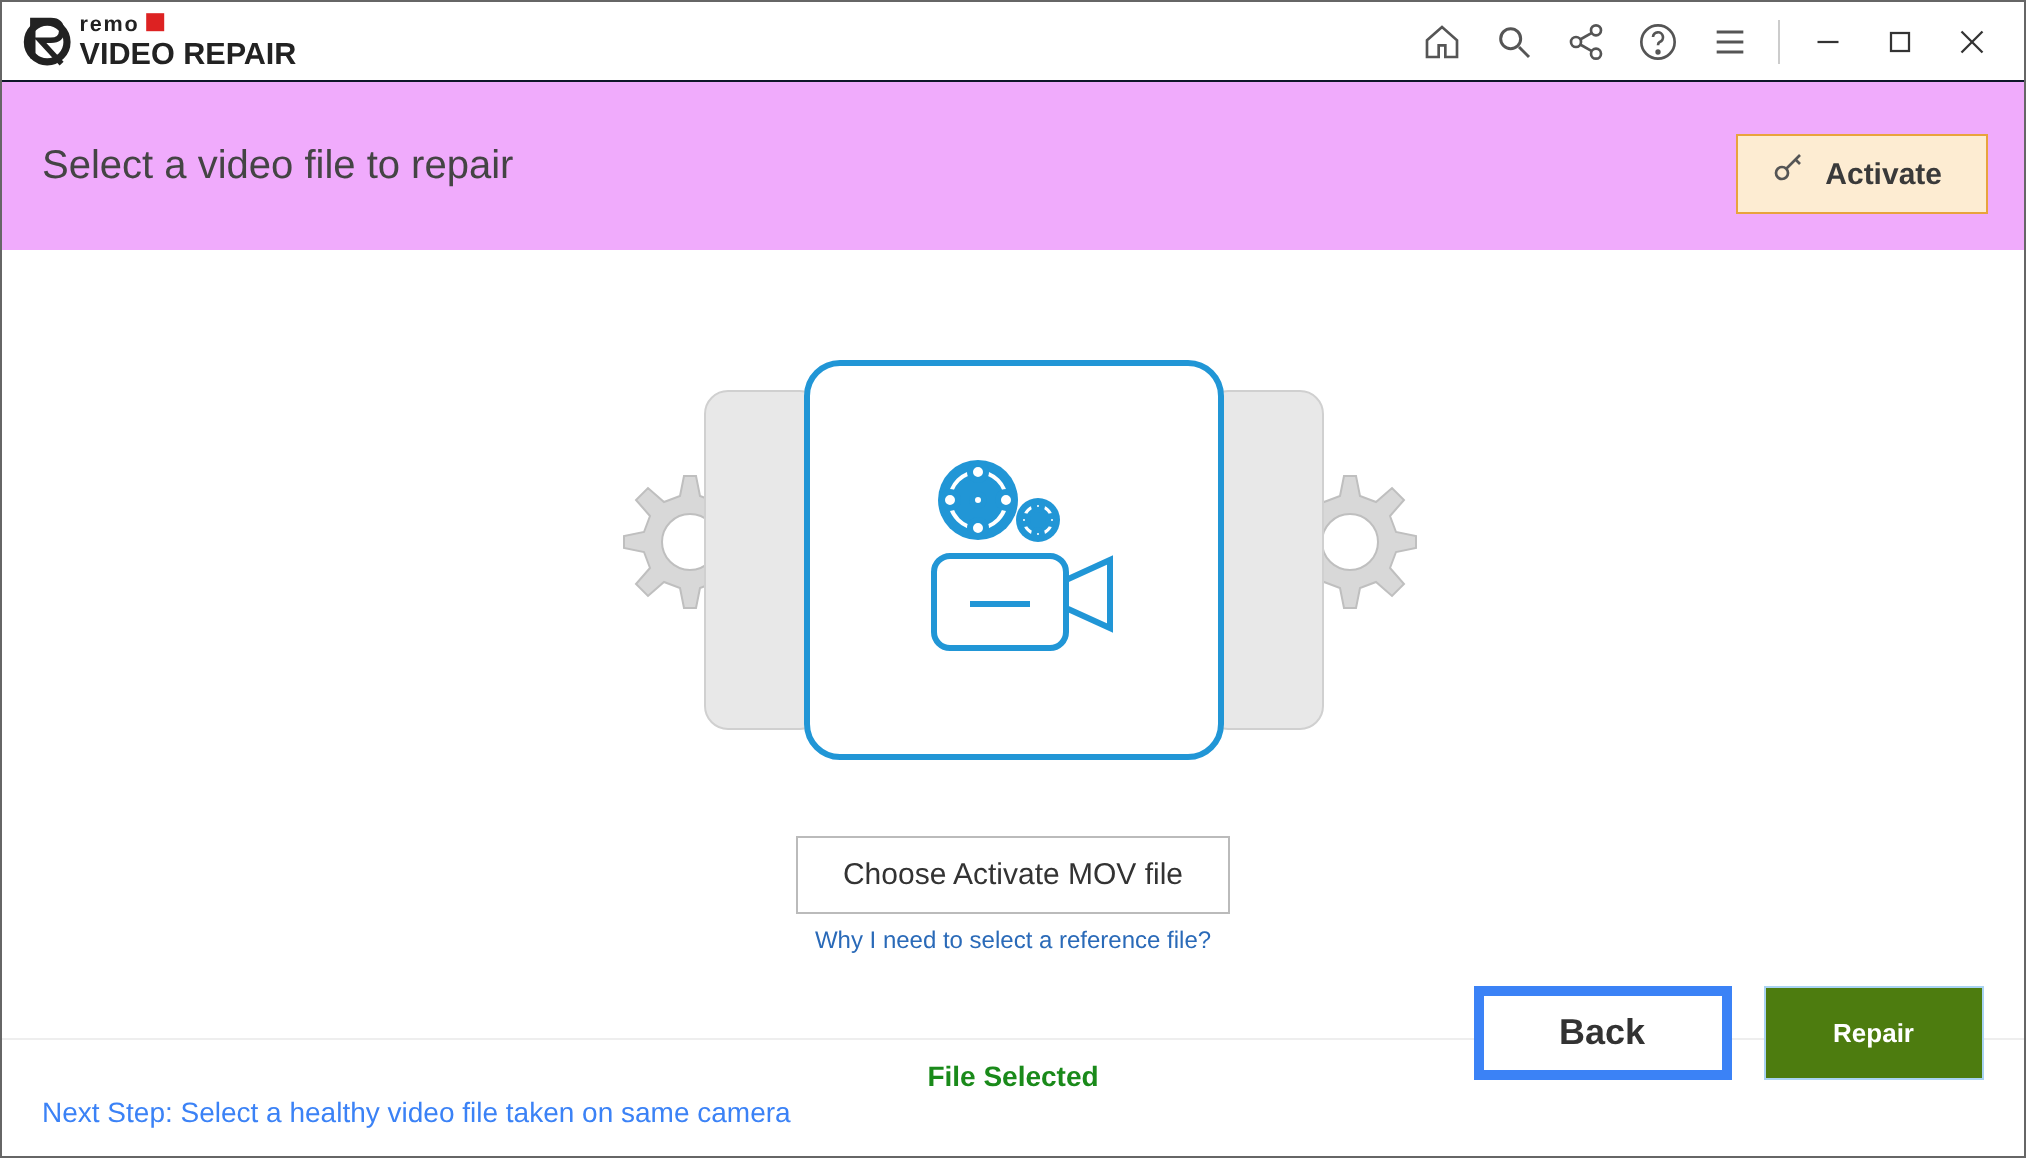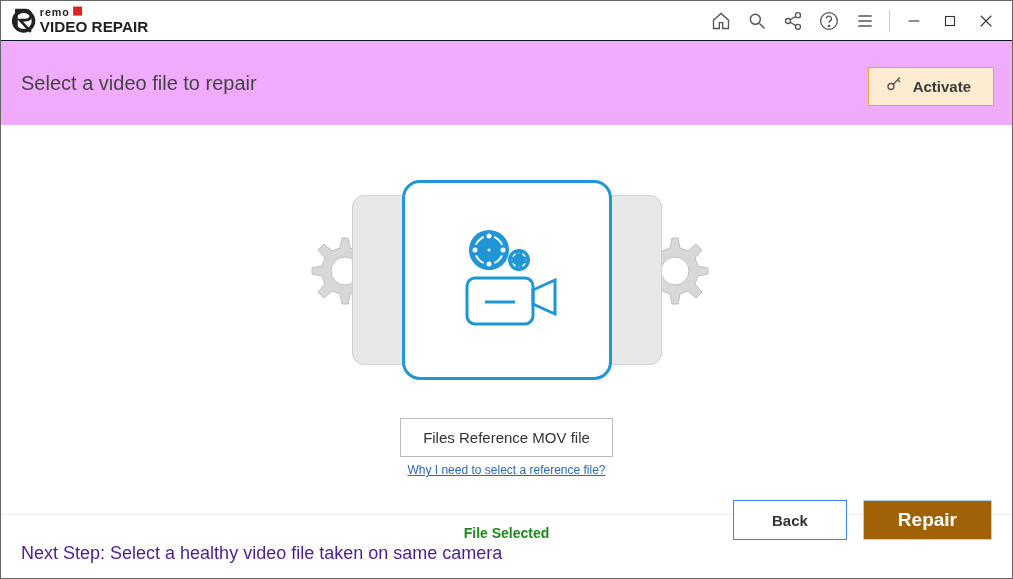--- a/index.html
+++ b/index.html
@@ -78,43 +78,42 @@
       font-size: 15px;
       color: #333;
       background: #fff;
       border: 1px solid #bbb;
       cursor: pointer;
     }
     .ref-link {
       margin-top: 6px;
       font-size: 12px;
       color: #2a6ab8;
-      text-decoration: underline;
       cursor: pointer;
     }
     .footer {
       position: absolute;
       left: 0; right: 0; bottom: 0;
       padding: 10px 20px 14px 20px;
       border-top: 1px solid #eee;
     }
     .footer-selected { color: #1a8a1a; font-weight: 700; font-size: 14px; margin-bottom: 2px; text-align: center; }
     .footer-path { color: #555; font-size: 14px; margin-bottom: 6px; }
-    .footer-next { color: #4c1d95; font-size: 18px; }
+    .footer-next { color: #3b82f6; font-size: 14px; }
     .footer-buttons {
       position: absolute; right: 20px; bottom: 38px;
       display: flex; gap: 16px;
     }
     .btn-back {
-      padding: 8px 38px; font-size: 15px; font-weight: 600;
-      background: #fff; border: 1px solid #3b82f6; color: #333; cursor: pointer;
+      padding: 8px 38px; font-size: 18px; font-weight: 600;
+      background: #fff; border: 5px solid #3b82f6; color: #333; cursor: pointer;
     }
     .btn-repair {
-      padding: 8px 34px; font-size: 19px; font-weight: 600;
-      background: #a16207; border: 1px solid #a9d3f2; color: #fff; cursor: default;
+      padding: 8px 34px; font-size: 13px; font-weight: 600;
+      background: #4d7c0f; border: 1px solid #a9d3f2; color: #fff; cursor: default;
     }
   </style>
 </head>
 <body>
 
 <div class="titlebar">
   <div class="logo-area">
     <svg class="logo-svg" viewBox="0 0 200 40">
 
       <circle cx="14" cy="20" r="11" fill="none" stroke="#222" stroke-width="4"></circle>
@@ -230,21 +229,21 @@
           <circle cx="89" cy="50" r="2" fill="#fff"></circle>
 
           <rect x="30" y="68" width="66" height="46" rx="8"></rect>
           <path d="M96 80 L118 70 L118 104 L96 94 Z"></path>
           <line x1="48" y1="92" x2="78" y2="92"></line>
         </g>
       </svg>
     </div>
   </div>
 
-  <button class="choose-btn">Files Reference MOV file</button>
+  <button class="choose-btn">Choose Activate MOV file</button>
   <a class="ref-link">Why I need to select a reference file?</a>
 </div>
 
 <div class="footer">
   <div class="footer-selected">File Selected</div>
   <div class="footer-next">Next Step: Select a healthy video file taken on same camera</div>
   <div class="footer-buttons">
     <button class="btn-back">Back</button>
     <button class="btn-repair" disabled="">Repair</button>
   </div>

